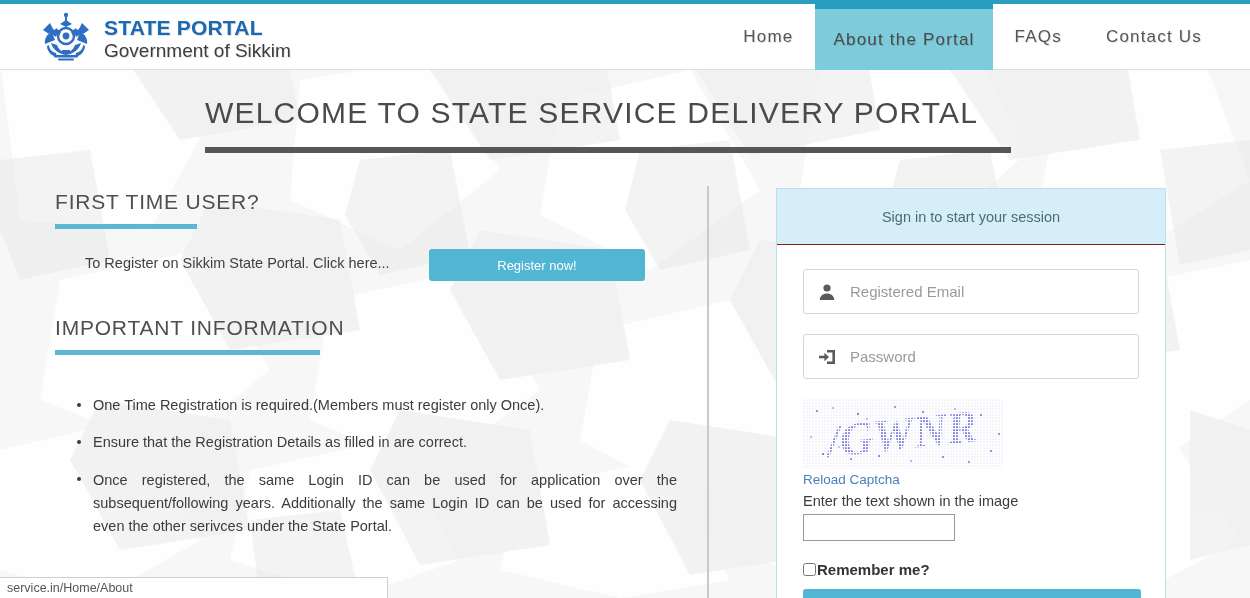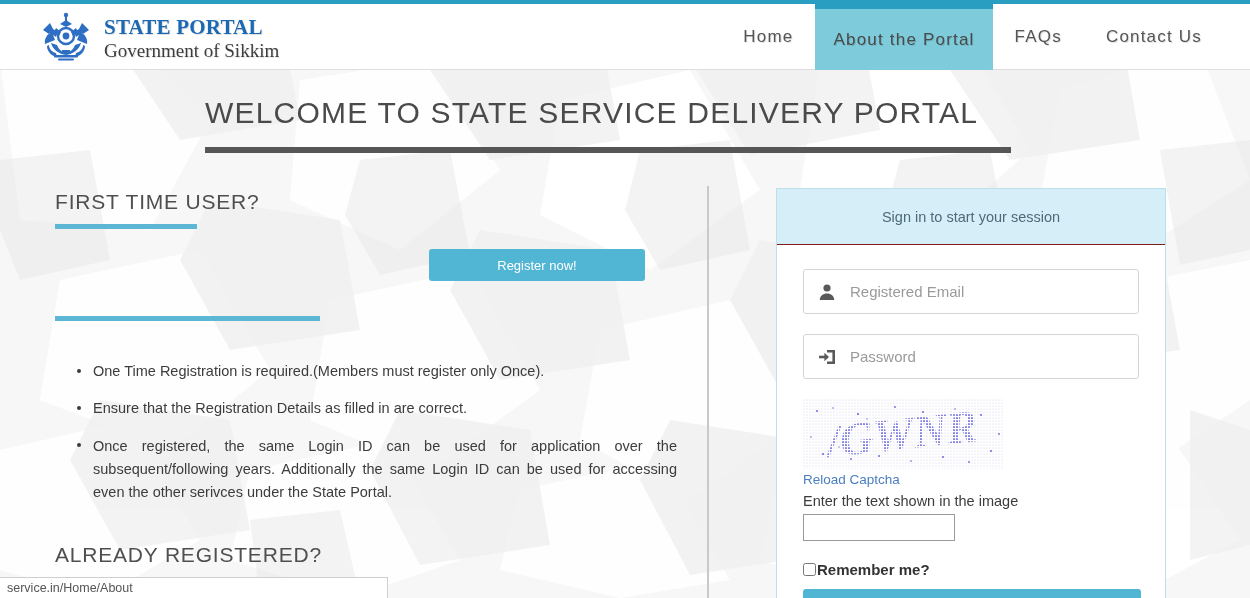--- a/index.html
+++ b/index.html
@@ -51,21 +51,21 @@
   }
 
   .brand {
     position: absolute;
     left: 38px; top: 6px;
     display: flex;
     align-items: center;
     gap: 10px;
   }
   .emblem { width: 56px; height: 54px; display: block; }
-  .brand-text { line-height: 1; padding-top: 2px; font-family: Liberation Serif, serif; }
+  .brand-text { line-height: 1; padding-top: 2px; }
   .brand-title {
     font-size: 21px;
     font-weight: bold;
     color: #1b68b3;
     letter-spacing: 0.2px;
     text-shadow: 1px 1px 0 rgba(0,0,0,0.12);
   }
   .brand-sub {
     font-size: 19px;
     color: #3d3d3d;
@@ -441,24 +441,26 @@
     <h1 class="page-title">WELCOME TO STATE SERVICE DELIVERY PORTAL</h1>
     <div class="title-rule"></div>
   </div>
 
   <div class="left-col">
 
     <h2 class="sec-head">FIRST TIME USER?</h2>
     <div class="sec-rule w1"></div>
 
     <div class="register-row">
+      <span class="register-text">To Register on Sikkim State Portal. Click here...</span>
       <button class="register-btn">Register now!</button>
     </div>
 
     <div class="info-head-wrap">
+      <h2 class="sec-head">IMPORTANT INFORMATION</h2>
       <div class="sec-rule w2"></div>
     </div>
 
     <ul class="info-list">
       <li>One Time Registration is required.(Members must register only Once).</li>
       <li>Ensure that the Registration Details as filled in are correct.</li>
       <li class="justify">Once registered, the same Login ID can be used for application over the subsequent/following years. Additionally the same Login ID can be used for accessing even the other serivces under the State Portal.</li>
     </ul>
 
     <div class="already-wrap">

